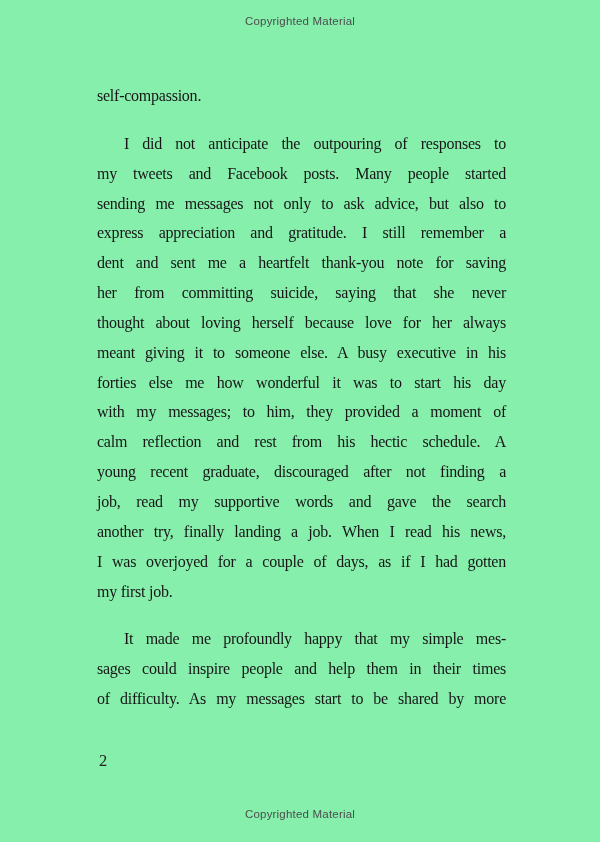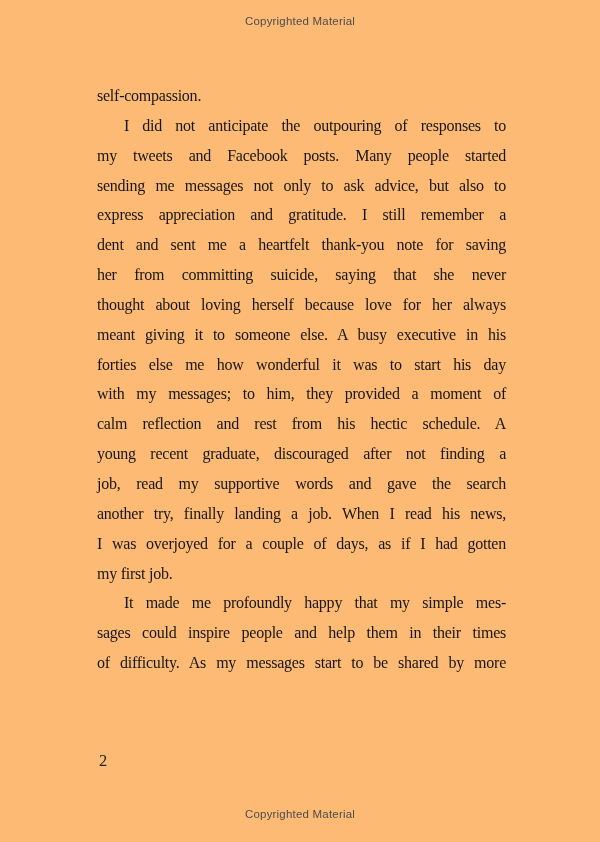--- a/index.html
+++ b/index.html
@@ -6,21 +6,21 @@
   html, body { width: 600px; height: 842px; }
   body {
     position: relative;
     background: #ffffff;
     font-family: "Liberation Serif", serif;
     overflow: hidden;
   }
   .page {
     position: absolute;
     inset: 0;
-    background: #fdba74;
+    background: #86efac;
   }
   .notice {
     position: absolute;
     left: 0;
     width: 600px;
     text-align: center;
     font-family: "Liberation Sans", sans-serif;
     font-size: 11.5px;
     letter-spacing: 0.2px;
     color: #4d4d4d;
@@ -41,20 +41,21 @@
   .line {
     white-space: nowrap;
     text-align: justify;
     text-align-last: justify;
   }
   .line.last {
     text-align-last: left;
   }
   .line.indent {
     padding-left: 27px;
+    margin-top: 18px;
   }
   .page-number {
     position: absolute;
     left: 99px;
     top: 751px;
     font-size: 16.5px;
     color: #222222;
   }
 </style>
 </head>

